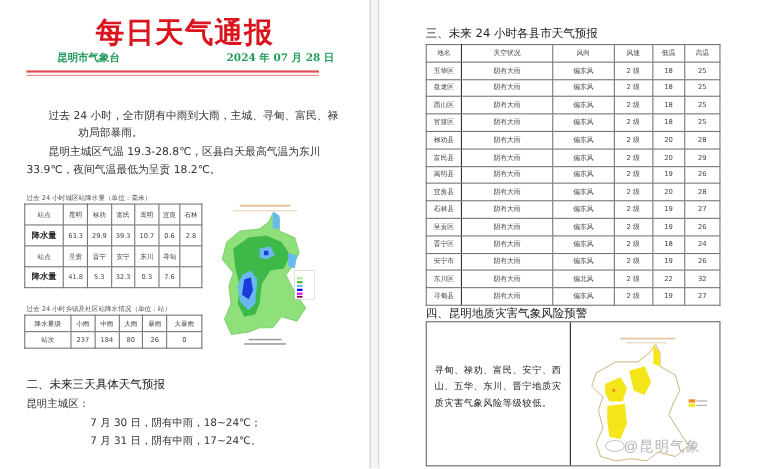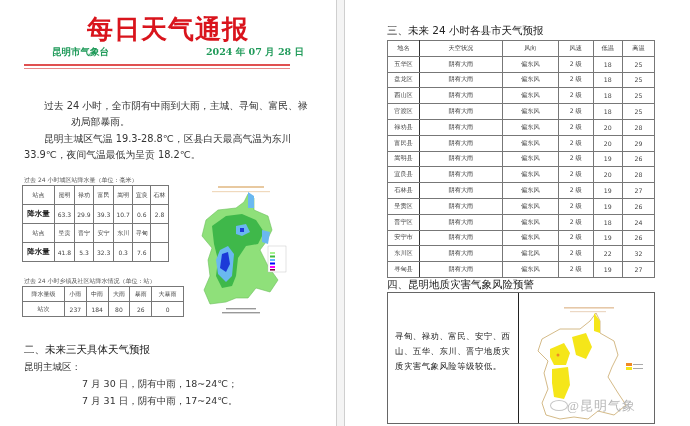--- a/index.html
+++ b/index.html
@@ -19,40 +19,40 @@
   .redline2 { position: absolute; left: 24px; top: 68px; width: 266px; height: 1px; background: #e88888; }
 
   .h2 { position: absolute; font-size: 10.5px; color: #222; font-family: "DejaVu Sans", sans-serif; }
   .para { position: absolute; font-size: 9.8px; line-height: 16px; color: #333; font-family: "DejaVu Sans", sans-serif; }
 
   .caption { position: absolute; font-size: 6px; color: #555; font-family: "DejaVu Sans", sans-serif; }
 
   table.grid { position: absolute; border-collapse: collapse; font-family: "DejaVu Sans", sans-serif; color: #444; }
   table.grid td { border: 1px solid #777; text-align: center; vertical-align: middle; }
 
-  .t1 { left: 22px; top: 185px; width: 147px; font-size: 6px; }
+  .t1 { left: 22px; top: 185px; width: 162px; font-size: 6px; }
   .t1 td { height: 19px; }
   .t1 td.lab-strong { font-size: 7.5px; font-weight: bold; color: #222; }
 
   .t2 { left: 22px; top: 286px; width: 162px; font-size: 6px; }
   .t2 td { height: 15px; }
 
   .map1 { position: absolute; left: 196px; top: 180px; width: 100px; height: 138px; }
 
   .fc-line { position: absolute; font-size: 9.5px; color: #333; font-family: "DejaVu Sans", sans-serif; white-space: pre; }
 
   .t3 { left: 42px; top: 40px; width: 268px; font-size: 6.2px; }
   .t3 td { height: 15.8px; border-color: #888; }
   .t3 td:first-child { border-right: 1.5px solid #333; }
 
   .risk-box { position: absolute; left: 42px; top: 292px; width: 268px; height: 132px; border: 1px solid #666; }
   .risk-text { position: absolute; left: 0; top: 0; width: 131px; height: 130px; border-right: 1.5px solid #222; padding: 36px 6px 0 7px; font-size: 8.4px; line-height: 15px; color: #222; font-family: "DejaVu Sans", sans-serif; letter-spacing: 0.5px; }
   .map2 { position: absolute; left: 142px; top: 10px; width: 120px; height: 118px; }
 
-  .watermark { position: absolute; left: 567px; top: 397px; font-size: 13px; color: #b5b5b5; font-family: Liberation Serif, serif; letter-spacing: 1px; }
+  .watermark { position: absolute; left: 567px; top: 397px; font-size: 13px; color: #b5b5b5; font-family: Liberation Sans, sans-serif; letter-spacing: 1px; }
   .wm-icon { position: absolute; left: 550px; top: 400px; width: 18px; height: 11px; border: 1.5px solid #c6c6c6; border-radius: 50%; }
 </style>
 </head>
 <body>
 
 <div class="page page-left">
   <div class="headline">每日天气通报</div>
   <div class="subhead left">昆明市气象台</div>
   <div class="subhead right">2024 年 07 月 28 日</div>
   <div class="redline1"></div>

